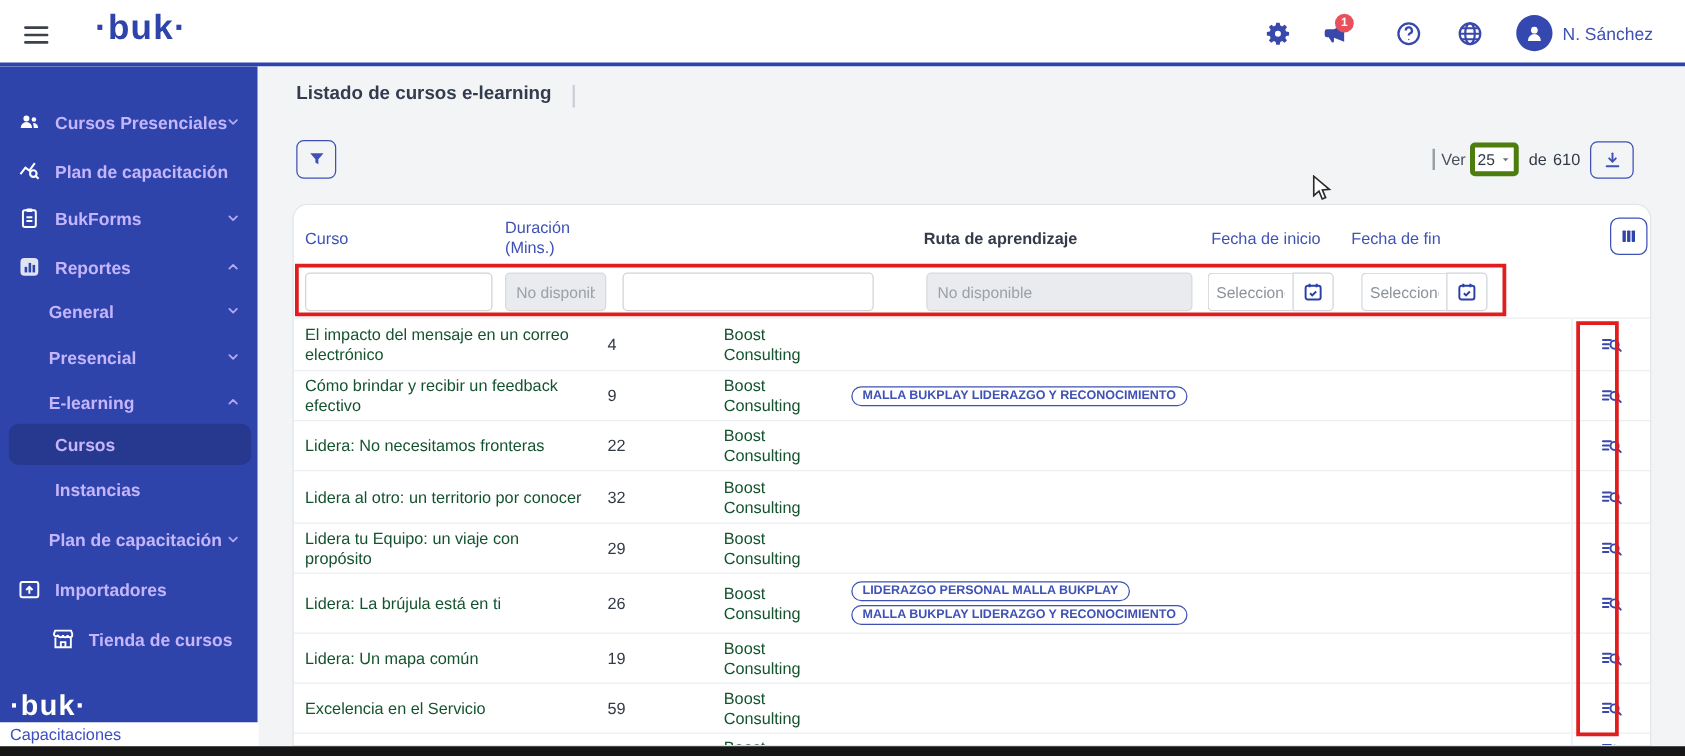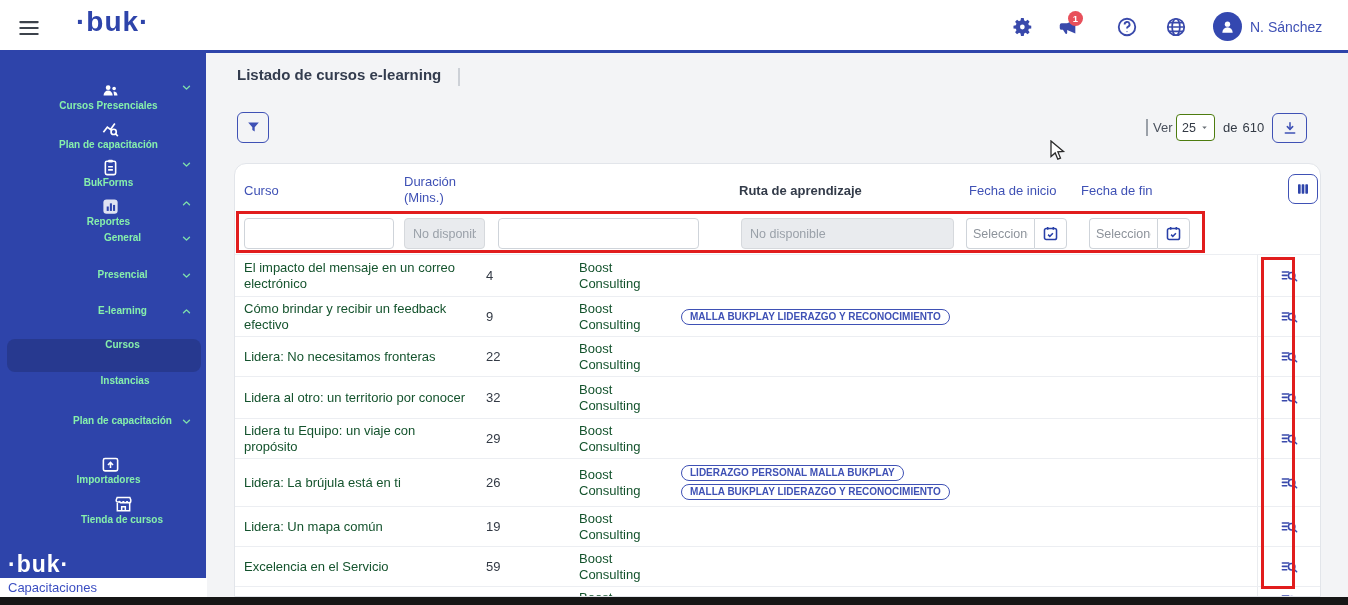--- a/index.html
+++ b/index.html
@@ -15,21 +15,21 @@
   .ic-mega { left:1057px; top:16px; }
   .ic-help { left:1116px; top:16px; }
   .ic-globe { left:1165px; top:16px; }
   .notif-badge { position:absolute; left:1068px; top:11px; min-width:15px; height:15px; border-radius:8px; background:#e8505b; color:#fff; font-size:9.5px; font-weight:700; display:flex; align-items:center; justify-content:center; z-index:6; }
   .avatar { position:absolute; left:1213px; top:12px; width:29px; height:29px; border-radius:50%; background:#3448b0; display:flex; align-items:center; justify-content:center; cursor:pointer; }
   .avatar svg { width:19px; height:19px; }
   .user-name { position:absolute; left:1250px; top:19px; font-size:14px; color:#3f51b5; cursor:pointer; }
 
   
   .sidebar { position:absolute; left:0; top:53px; width:206px; height:525px; background:#2e44aa; z-index:4; }
-  .s-item { position:absolute; left:0; right:0; height:33px; display:flex; align-items:center; color:#86efac; font-size:10px; font-weight:600; cursor:pointer;flex-direction:column; }
+  .s-item { position:absolute; left:0; right:0; height:33px; display:flex; align-items:center; color:#c4b5fd; font-size:14px; font-weight:600; cursor:pointer; }
   .s-item.active { left:7px; right:5px; background:#27398f; border-radius:8px; }
   .s-icon { width:19px; height:19px; margin-left:14px; flex:0 0 auto; color:#fff; }
   .s-icon svg { width:19px; height:19px; }
   .s-label { margin-left:11px; white-space:nowrap; }
   .s-item.lv1 .s-label { margin-left:39px; }
   .s-item.lv2 .s-label { margin-left:44px; }
   .s-item.active .s-label { margin-left:37px; }
   .s-chev { position:absolute; right:13px; width:13px; height:13px; opacity:.9; }
   .s-chev.up { transform:rotate(180deg); }
   .side-logo { position:absolute; left:8px; top:498px; font-size:23px; font-weight:700; color:#fff; letter-spacing:1px; }
@@ -37,21 +37,21 @@
   .status-chip { position:absolute; left:0; top:578px; width:207px; height:19px; background:#fff; z-index:7; display:flex; align-items:center; padding-left:8px; font-size:13px; color:#3b4ec2; }
   .black-bar { position:absolute; left:0; top:597px; width:1348px; height:8px; background:#161616; z-index:30; }
 
   
   .page-title { position:absolute; left:237px; top:66px; font-size:15px; font-weight:700; color:#333c4e; z-index:2; }
   .title-divider { position:absolute; left:458px; top:68px; width:2px; height:18px; background:#cdd1d7; z-index:2; }
   .filter-btn { position:absolute; left:237px; top:112px; width:32px; height:31px; border:1.6px solid #3f51b5; border-radius:6px; color:#3f51b5; display:flex; align-items:center; justify-content:center; cursor:pointer; z-index:2; }
   .filter-btn svg { width:15px; height:15px; }
   .ver-divider { position:absolute; left:1146px; top:119px; width:1.5px; height:17px; background:#9aa0a8; z-index:2; }
   .ver-label { position:absolute; left:1153px; top:120px; font-size:13px; color:#49505c; z-index:2; }
-  .size-select { position:absolute; left:1176px; top:114px; width:39px; height:27px; background:#fff; border:1px solid #4d7c0f; border-radius:4px; display:flex; align-items:center; justify-content:center; gap:4px; font-size:12.5px; color:#333a45; cursor:pointer; z-index:2; }
+  .size-select { position:absolute; left:1176px; top:114px; width:39px; height:27px; background:#fff; border:4px solid #4d7c0f; border-radius:4px; display:flex; align-items:center; justify-content:center; gap:4px; font-size:12.5px; color:#333a45; cursor:pointer; z-index:2; }
   .size-select .caret { width:9px; height:9px; color:#6a7077; display:flex; }
   .of-total { position:absolute; left:1223px; top:120px; font-size:13px; color:#333a45; display:flex; gap:5px; z-index:2; }
   .dl-btn { position:absolute; left:1272px; top:113px; width:35px; height:30px; border:1.7px solid #3f51b5; border-radius:6px; color:#3f51b5; display:flex; align-items:center; justify-content:center; cursor:pointer; background:transparent; z-index:2; }
   .dl-btn svg { width:16px; height:16px; }
 
   
   .card { position:absolute; left:234px; top:163px; width:1087px; height:434px; background:#fff; border:1px solid #e2e5ea; border-radius:12px 12px 0 0; overflow:hidden; z-index:1; }
   .col-head { position:absolute; top:0; height:52px; display:flex; align-items:center; font-size:13px; }
   .head-link { color:#3f51b5; cursor:pointer; }
   .head-bold { color:#333b49; font-weight:700; }

